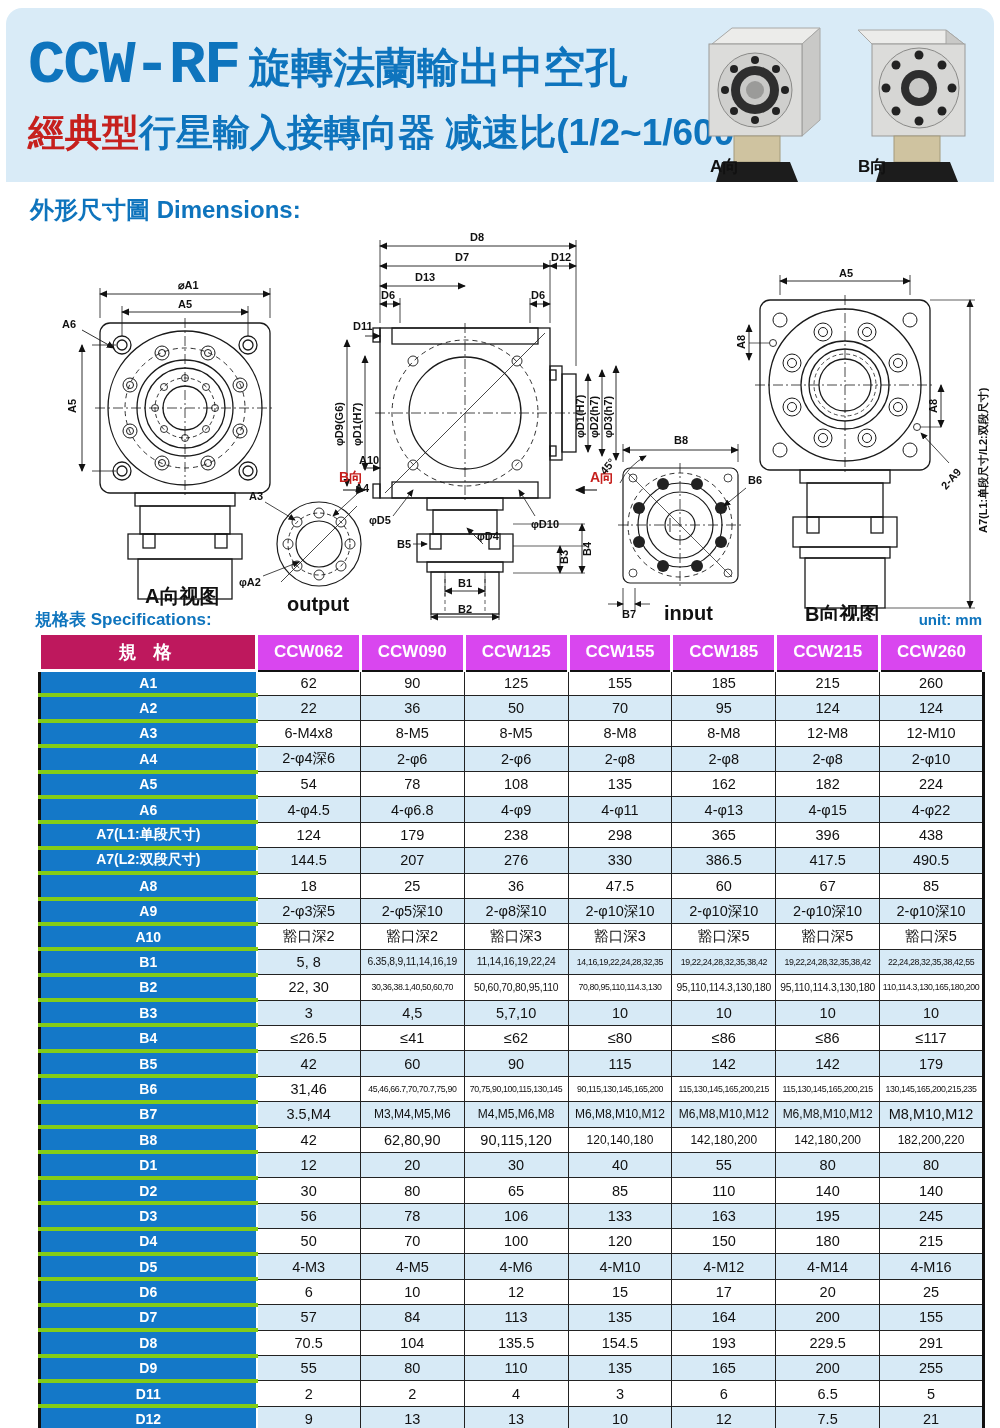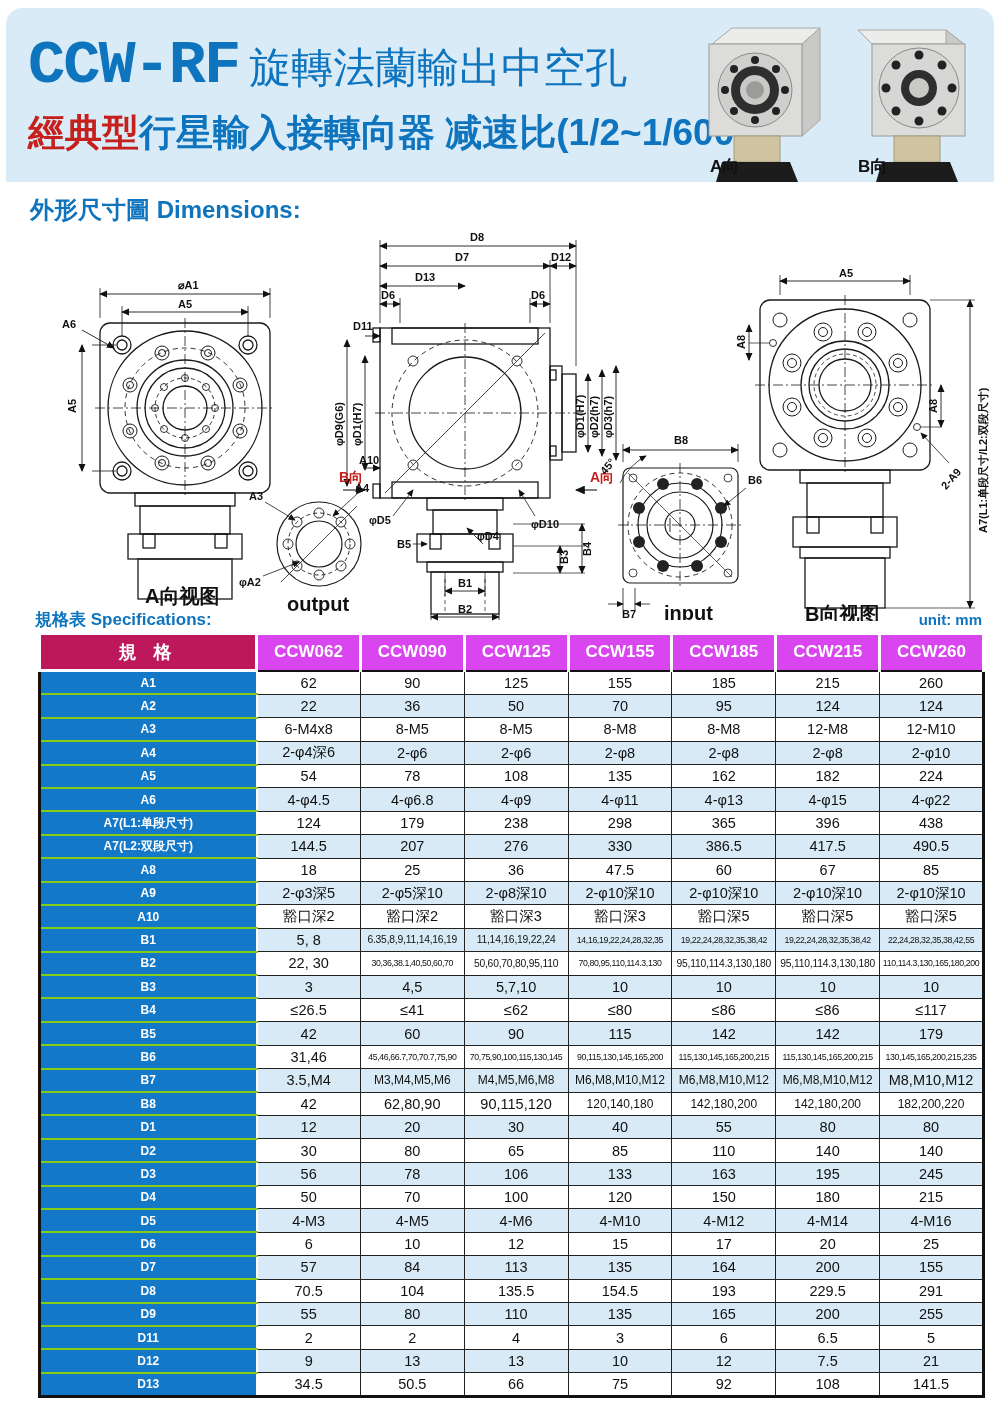--- a/index.html
+++ b/index.html
@@ -5,21 +5,21 @@
   html,body{margin:0;padding:0;}
   body{
     width:1000px;height:1428px;position:relative;overflow:hidden;
     background:#ffffff;font-family:"Liberation Sans",sans-serif;color:#111;
   }
   
   .band{position:absolute;left:6px;top:8px;width:988px;height:174px;
         background:#d9ebf7;border-radius:16px 16px 0 0;}
   .title1{position:absolute;left:22px;top:22px;white-space:nowrap;}
   .title1 .model{font-size:62px;font-weight:bold;color:#0e74bd;letter-spacing:-2px;font-family:Liberation Mono, monospace;}
-  .title1 .cn{font-size:42px;font-weight:normal;color:#0e74bd;margin-left:10px;}
+  .title1 .cn{font-size:42px;font-weight:bold;color:#0e74bd;margin-left:10px;}
   .title2{position:absolute;left:22px;top:100px;white-space:nowrap;font-weight:bold;font-size:37px;}
   .title2 .red{color:#c6201d;}
   .title2 .blue{color:#0e74bd;}
   .photos{position:absolute;right:12px;top:6px;width:288px;height:172px;}
   .photo{position:absolute;top:0;}
   .photo-a{left:0;}
   .photo-b{left:148px;}
   .photo-label{position:absolute;bottom:12px;left:16px;font-size:17px;font-weight:bold;color:#111;}
   
   .dim-heading{position:absolute;left:30px;top:194px;font-size:24px;font-weight:bold;color:#0e74bd;}
@@ -31,22 +31,22 @@
   
   .spec-head{position:absolute;left:35px;top:608px;font-size:17px;font-weight:bold;color:#0e74bd;}
   .unit{position:absolute;right:18px;top:611px;font-size:15px;font-weight:bold;color:#0e74bd;}
   table.spec{position:absolute;left:38px;top:632px;width:947px;
     border-collapse:collapse;table-layout:fixed;border:3px solid #111;}
   table.spec th,table.spec td{padding:0 1px;text-align:center;vertical-align:middle;overflow:hidden;white-space:nowrap;}
   th.corner{width:212px;background:#be185d;color:#fff;font-size:18px;font-weight:bold;
     height:34px;border:3px solid #fff;letter-spacing:6px;}
   th.model{background:#d946ef;color:#fff;font-size:17px;font-weight:bold;height:34px;
     border-left:3px solid #fff;border-right:3px solid #fff;border-top:3px solid #fff;border-bottom:2px solid #111;}
-  th.rowlabel{background:#1478c8;color:#fff;font-size:12px;font-weight:bold;height:21.4px;
-    border-top:2px solid #fff;border-bottom:2px solid #84cc16;border-right:2.5px solid #fff;}
+  th.rowlabel{background:#1478c8;color:#fff;font-size:14px;font-weight:bold;height:21.4px;
+    border-top:2px solid #fff;border-bottom:4px solid #84cc16;border-right:2.5px solid #fff;}
   td.val{font-size:14.5px;height:21.4px;border:1px solid #222;background:#fff;}
   tbody tr:nth-child(even) td.val{background:#d7eaf6;}
   td.val.d1{font-size:12px;}
   td.val.d2{font-size:10.3px;letter-spacing:-0.2px;}
   td.val.d3{font-size:8.8px;letter-spacing:-0.4px;}
 </style>
 </head>
 <body>
 
 <div class="band">

